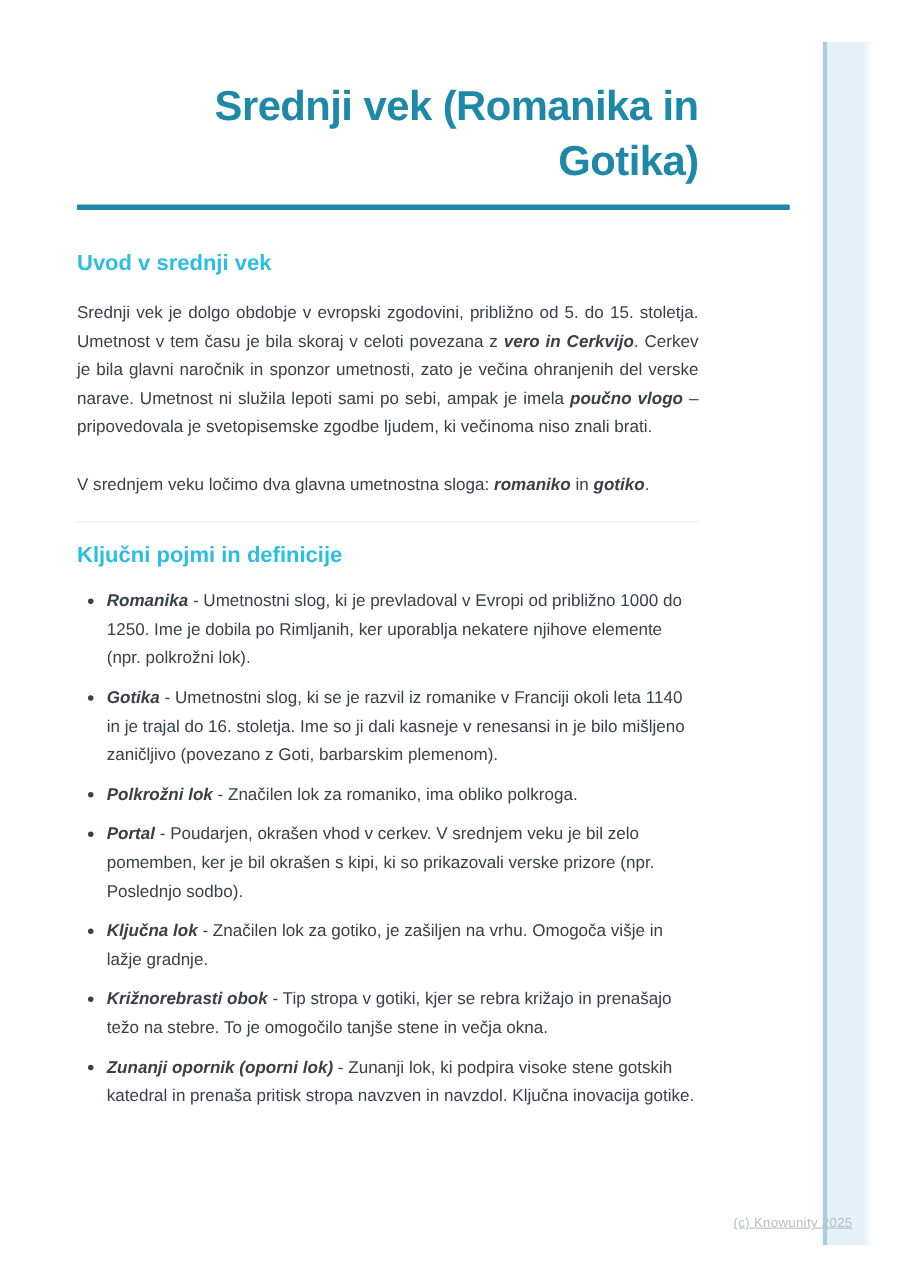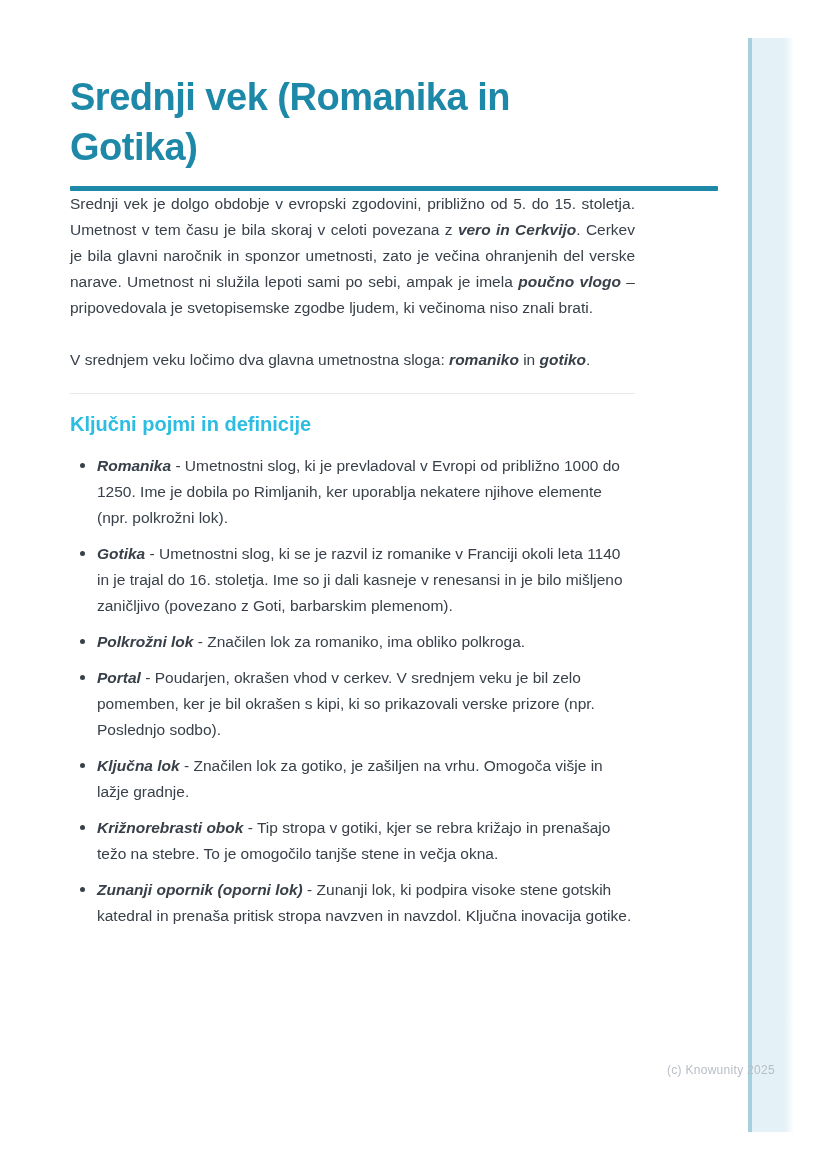--- a/index.html
+++ b/index.html
@@ -36,20 +36,21 @@
     width:565px;
   }
   h1.page-title{
     margin:0;
     font-size:38px;
     line-height:50px;
     font-weight:800;
     letter-spacing:-0.5px;
     color:var(--title-teal);
     max-width:565px;
+    text-align:right;
   }
   .title-rule{
     margin-top:14px;
     width:648px;
     height:5px;
     background:var(--title-teal);
     border-radius:1px;
   }
   h2.section-heading{
     margin:35px 0 20px 0;
@@ -93,40 +94,42 @@
     content:"";
     position:absolute;
     left:10px;top:10px;
     width:5px;height:5px;
     border-radius:50%;
     background:var(--body-text);
   }
   strong{font-weight:700;font-style:italic;}
   .footer{
     position:absolute;
-    top:1063px;
+    top:1104px;
     right:53px;
     font-size:12px;
     letter-spacing:0.3px;
     color:var(--footer-gray);
     z-index:2;
+    text-decoration:underline;
   }
 </style>
 </head>
 <body>
 
 <div class="sidebar-accent"></div>
 
 <div class="content">
 
   <h1 class="page-title">Srednji vek (Romanika in Gotika)</h1>
 
   <div class="title-rule"></div>
 
   <section>
+    <h2 class="section-heading">Uvod v srednji vek</h2>
     <div class="paragraphs" id="intro-paragraphs">
         <p><span>Srednji vek je dolgo obdobje v evropski zgodovini, približno od 5. do 15. stoletja. Umetnost v tem času je bila skoraj v celoti povezana z </span><strong>vero in Cerkvijo</strong><span>. Cerkev je bila glavni naročnik in sponzor umetnosti, zato je večina ohranjenih del verske narave. Umetnost ni služila lepoti sami po sebi, ampak je imela </span><strong>poučno vlogo</strong><span> – pripovedovala je svetopisemske zgodbe ljudem, ki večinoma niso znali brati.</span></p>
         <p><span>V srednjem veku ločimo dva glavna umetnostna sloga: </span><strong>romaniko</strong><span> in </span><strong>gotiko</strong><span>.</span></p>
       </div>
   </section>
 
   <hr class="section-divider">
 
   <section>
     <h2 class="section-heading second">Ključni pojmi in definicije</h2>

